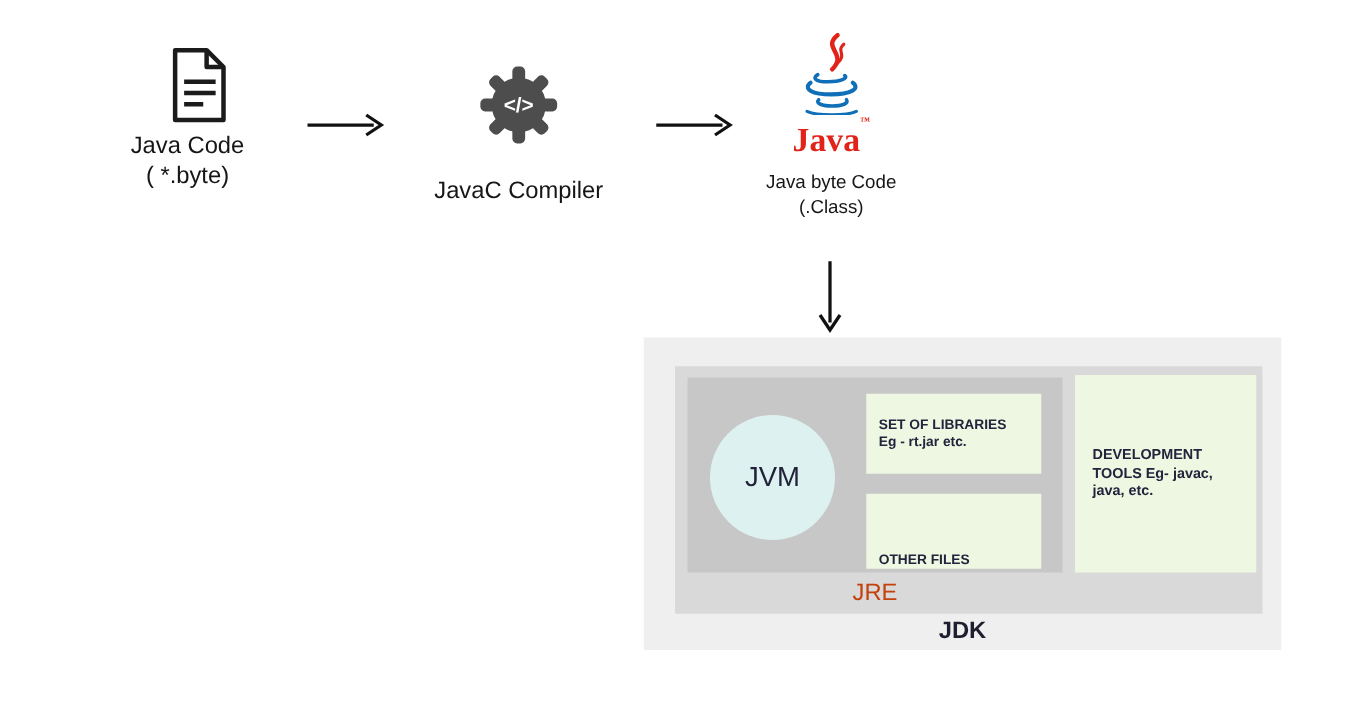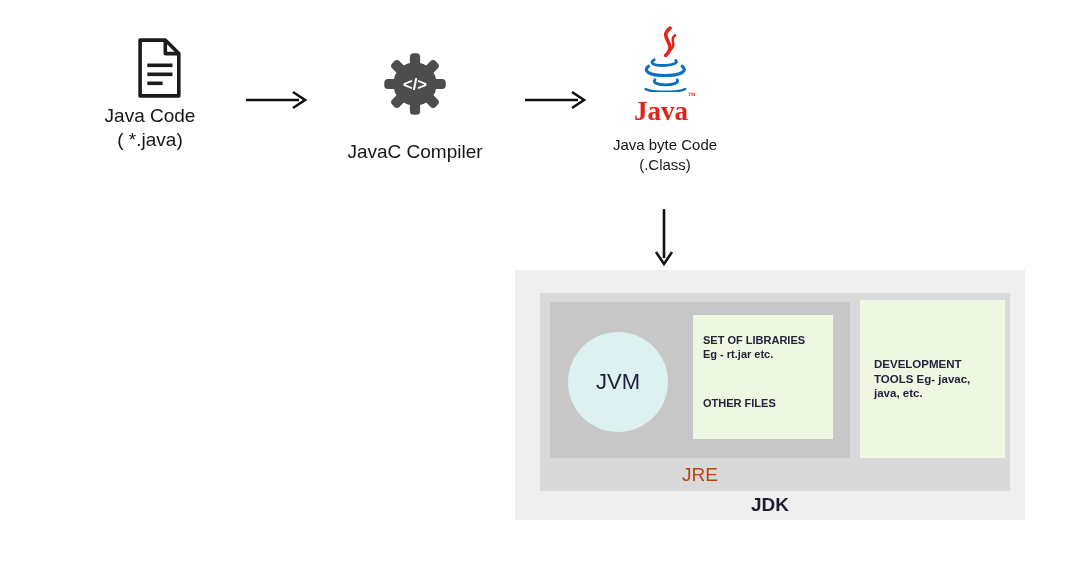--- a/index.html
+++ b/index.html
@@ -29,39 +29,39 @@
   .jre-box{position:absolute;left:25px;top:23px;width:470px;height:198px;background:#d9d9d9;}
   .jre-label{position:absolute;left:10px;bottom:5px;width:300px;text-align:center;
     font-weight:400;font-size:19px;color:#c2410c;}
   .jvm-panel{position:absolute;left:10px;top:9px;width:300px;height:156px;background:#c7c7c7;}
   .jvm-circle{position:absolute;left:18px;top:30px;width:100px;height:100px;border-radius:50%;
     background:#ddf2f0;display:flex;align-items:center;justify-content:center;
     font-weight:400;font-size:22px;color:#21213a;}
   .green-box{background:#edf7e1;color:#23233c;font-weight:700;font-size:11px;line-height:1.3;
     display:flex;flex-direction:column;justify-content:center;box-sizing:border-box;}
   .libs-box{position:absolute;left:143px;top:13px;width:140px;height:64px;padding:0 10px;text-align:left;}
-  .other-box{position:absolute;left:143px;top:65px;width:140px;height:72px;padding:0 10px;text-align:left;}
+  .other-box{position:absolute;left:143px;top:93px;width:140px;height:60px;padding:0 10px;text-align:left;justify-content:flex-end;}
   .devtools-box{position:absolute;left:320px;top:7px;width:145px;height:158px;padding:0 14px;
     font-size:11.5px;text-align:left;}
 </style>
 </head>
 <body>
 
 <div class="abs node" style="left:90px;top:36px;width:120px;">
   <span style="margin-left:18px;">
     <svg width="54" height="64" viewBox="0 0 60 70" aria-hidden="true">
       <path d="M9 4 h28 l15 15 v47 h-43 z" fill="none" stroke="#1b1b1b" stroke-width="4" stroke-linejoin="round"></path>
       <path d="M37 4 v15 h15" fill="none" stroke="#1b1b1b" stroke-width="4" stroke-linejoin="round"></path>
       <line x1="17" y1="32" x2="45" y2="32" stroke="#1b1b1b" stroke-width="4"></line>
       <line x1="17" y1="42" x2="45" y2="42" stroke="#1b1b1b" stroke-width="4"></line>
       <line x1="17" y1="52" x2="34" y2="52" stroke="#1b1b1b" stroke-width="4"></line>
     </svg>
   </span>
   <div class="node-title">Java Code</div>
-  <div class="node-sub">( *.java)</div>
+  <div class="node-sub">( *.byte)</div>
 </div>
 
 <span class="abs" style="left:243px;top:88px;">
   <svg width="68" height="24" viewBox="0 0 68 24" aria-hidden="true">
     <line x1="3" y1="12" x2="56" y2="12" stroke="#111" stroke-width="2.6"></line>
     <path d="M50 4 L62 12 L50 20" fill="none" stroke="#111" stroke-width="2.6" stroke-linejoin="miter"></path>
   </svg>
 </span>
 
 <div class="abs node" style="left:340px;top:52px;width:150px;">

